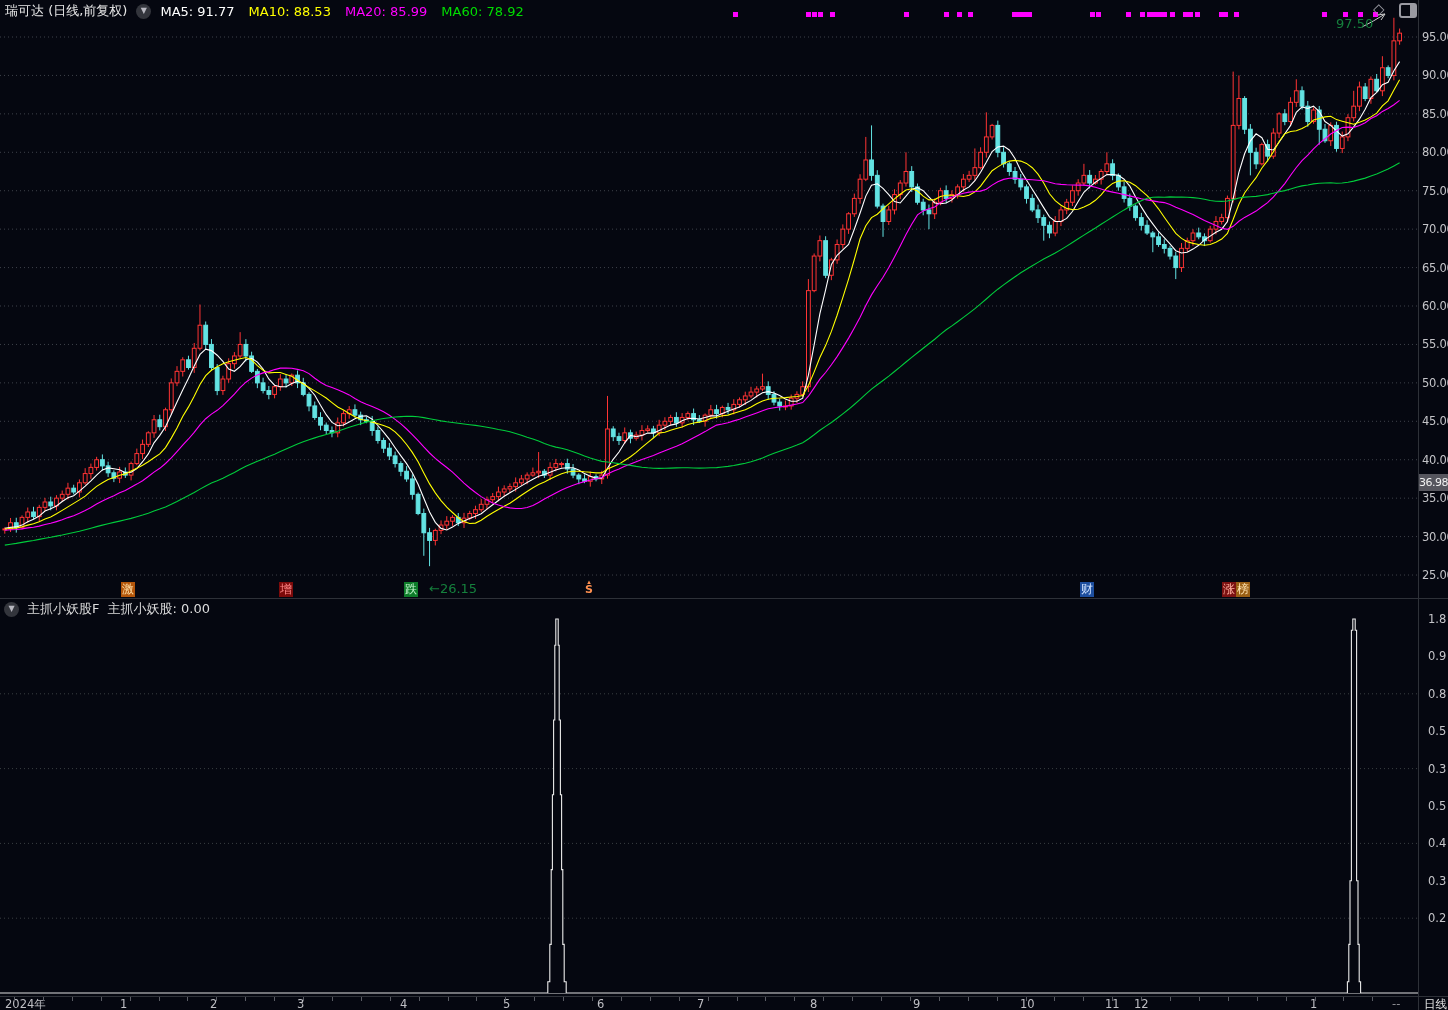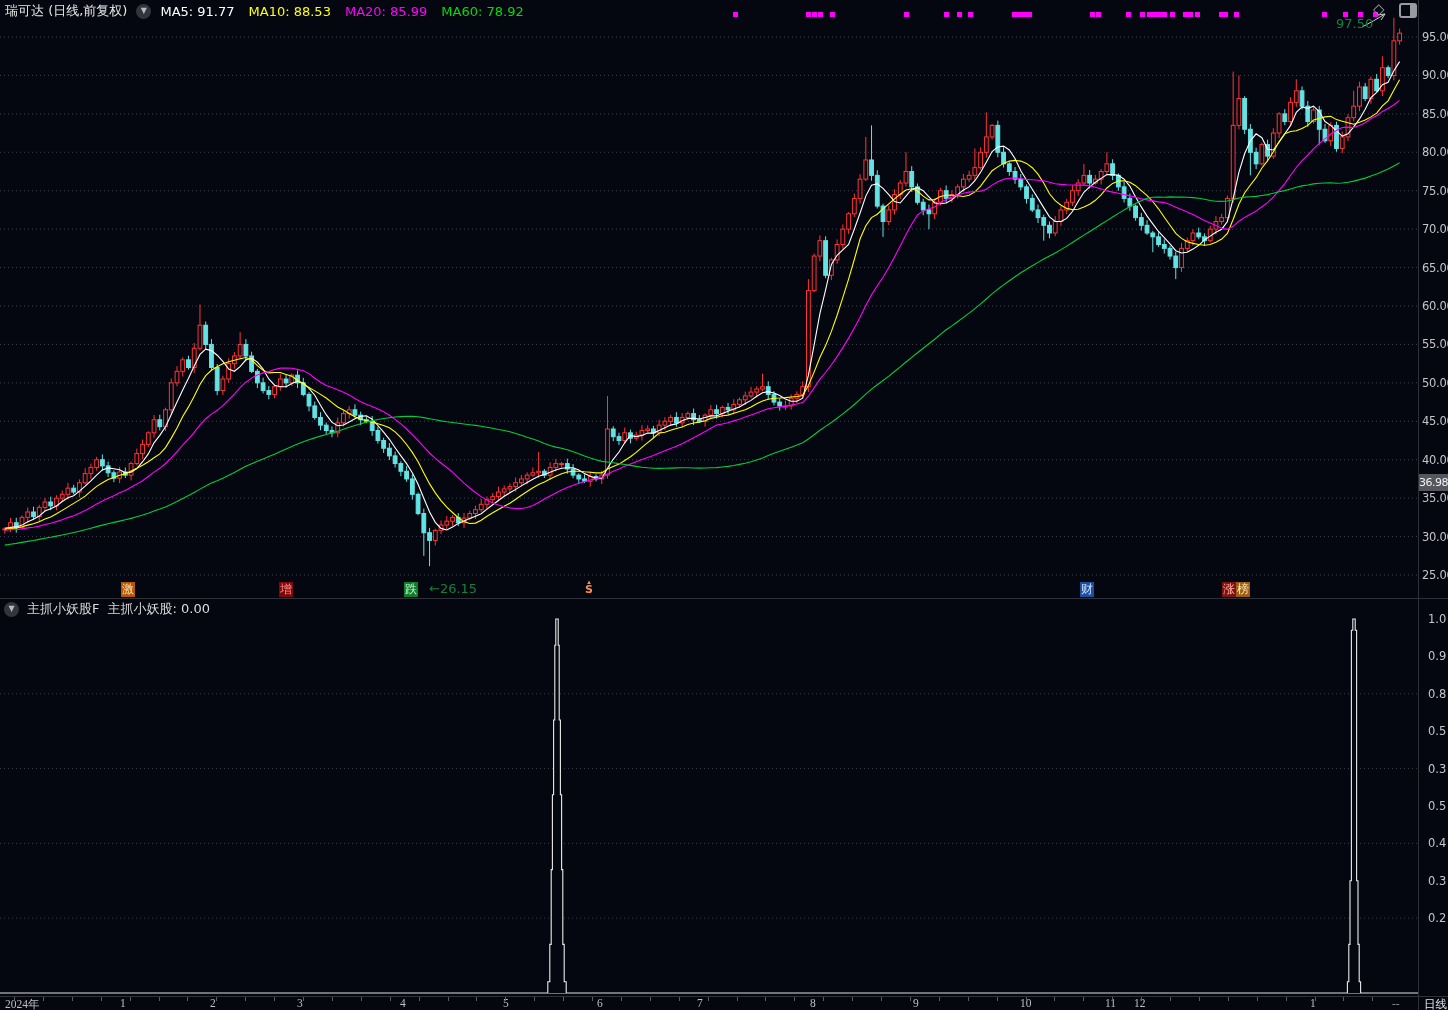--- a/index.html
+++ b/index.html
@@ -16,21 +16,21 @@
         display:flex;align-items:center;justify-content:center;font-size:8px;line-height:1;}
   .malbl{letter-spacing:0;}
   .axis-label{position:absolute;left:1422px;font-size:11.5px;color:#c4c4c8;white-space:nowrap;letter-spacing:-0.3px;}
   .sub-axis-label{position:absolute;left:1428px;font-size:11.5px;color:#c4c4c8;white-space:nowrap;}
   .lastprice{position:absolute;left:1419px;width:29px;height:17px;background:#56565e;color:#f2f2f2;
              font-size:11px;line-height:17px;text-align:center;letter-spacing:-0.5px;z-index:4;}
   .anno{position:absolute;color:#15803d;font-size:13px;white-space:nowrap;z-index:4;}
   .badge{position:absolute;height:15px;padding:0 1px;font-size:12px;line-height:15px;z-index:4;}
   .sbadge{position:absolute;width:12px;text-align:center;font-size:11px;font-weight:bold;line-height:10px;z-index:4;}
   .subhdr{position:absolute;top:600px;left:4px;display:flex;align-items:center;gap:8px;font-size:13px;color:#dcdcdc;z-index:5;}
-  .bottombar{position:absolute;top:997px;left:0;width:1312px;height:13px;background:#050710;z-index:6;font-family:Liberation Serif, serif;}
+  .bottombar{position:absolute;top:997px;left:0;width:1312px;height:13px;background:#050710;z-index:6;}
   .bb-label{position:absolute;top:0;font-size:11.5px;color:#bfbfc4;white-space:nowrap;}
   .bb-tick{position:absolute;top:0;width:1px;height:4px;background:#5a5c64;}
   .icon-diamond{position:absolute;top:0;left:1373px;color:#9a9aa2;font-size:15px;z-index:6;}
   .icon-panel{position:absolute;top:3px;left:1399px;width:14px;height:11px;border:2px solid #9a9aa2;border-radius:3px;
               display:flex;justify-content:flex-end;align-items:center;z-index:6;}
   .icon-panel .bar{width:5px;height:11px;background:#9a9aa2;border-left:1px solid #050710;}
 </style>
 </head>
 <body>
 
@@ -621,21 +621,21 @@
       <div class="axis-label" style="top: 299.01px;">60.00</div>
       <div class="axis-label" style="top: 337.44px;">55.00</div>
       <div class="axis-label" style="top: 375.87px;">50.00</div>
       <div class="axis-label" style="top: 414.3px;">45.00</div>
       <div class="axis-label" style="top: 452.73px;">40.00</div>
       <div class="axis-label" style="top: 491.16px;">35.00</div>
       <div class="axis-label" style="top: 529.59px;">30.00</div>
       <div class="axis-label" style="top: 568.02px;">25.00</div>
     </div>
   <div id="subAxis">
-      <div class="sub-axis-label" style="top: 612px;">1.0</div>
+      <div class="sub-axis-label" style="top: 612px;">1.8</div>
       <div class="sub-axis-label" style="top: 649.4px;">0.9</div>
       <div class="sub-axis-label" style="top: 686.8px;">0.8</div>
       <div class="sub-axis-label" style="top: 724.2px;">0.5</div>
       <div class="sub-axis-label" style="top: 761.6px;">0.3</div>
       <div class="sub-axis-label" style="top: 799px;">0.5</div>
       <div class="sub-axis-label" style="top: 836.4px;">0.4</div>
       <div class="sub-axis-label" style="top: 873.8px;">0.3</div>
       <div class="sub-axis-label" style="top: 911.2px;">0.2</div>
     </div>
 

